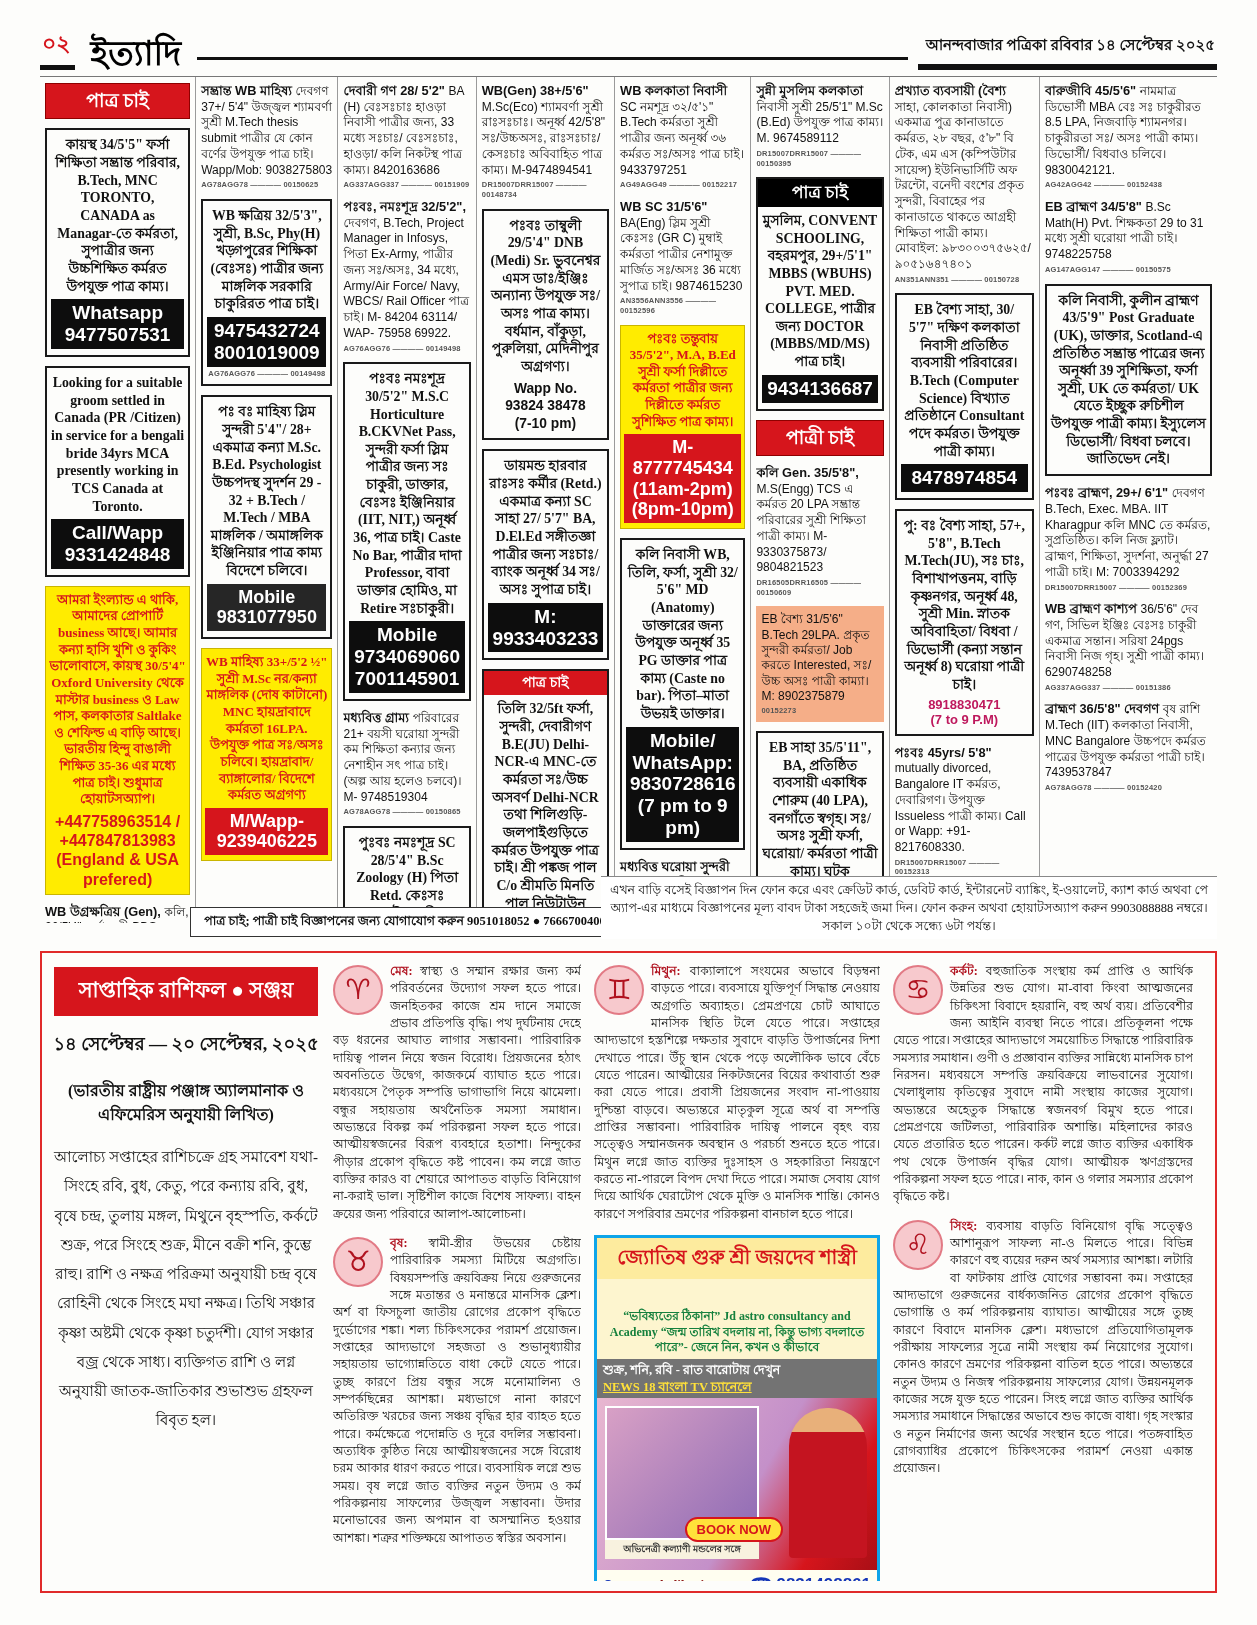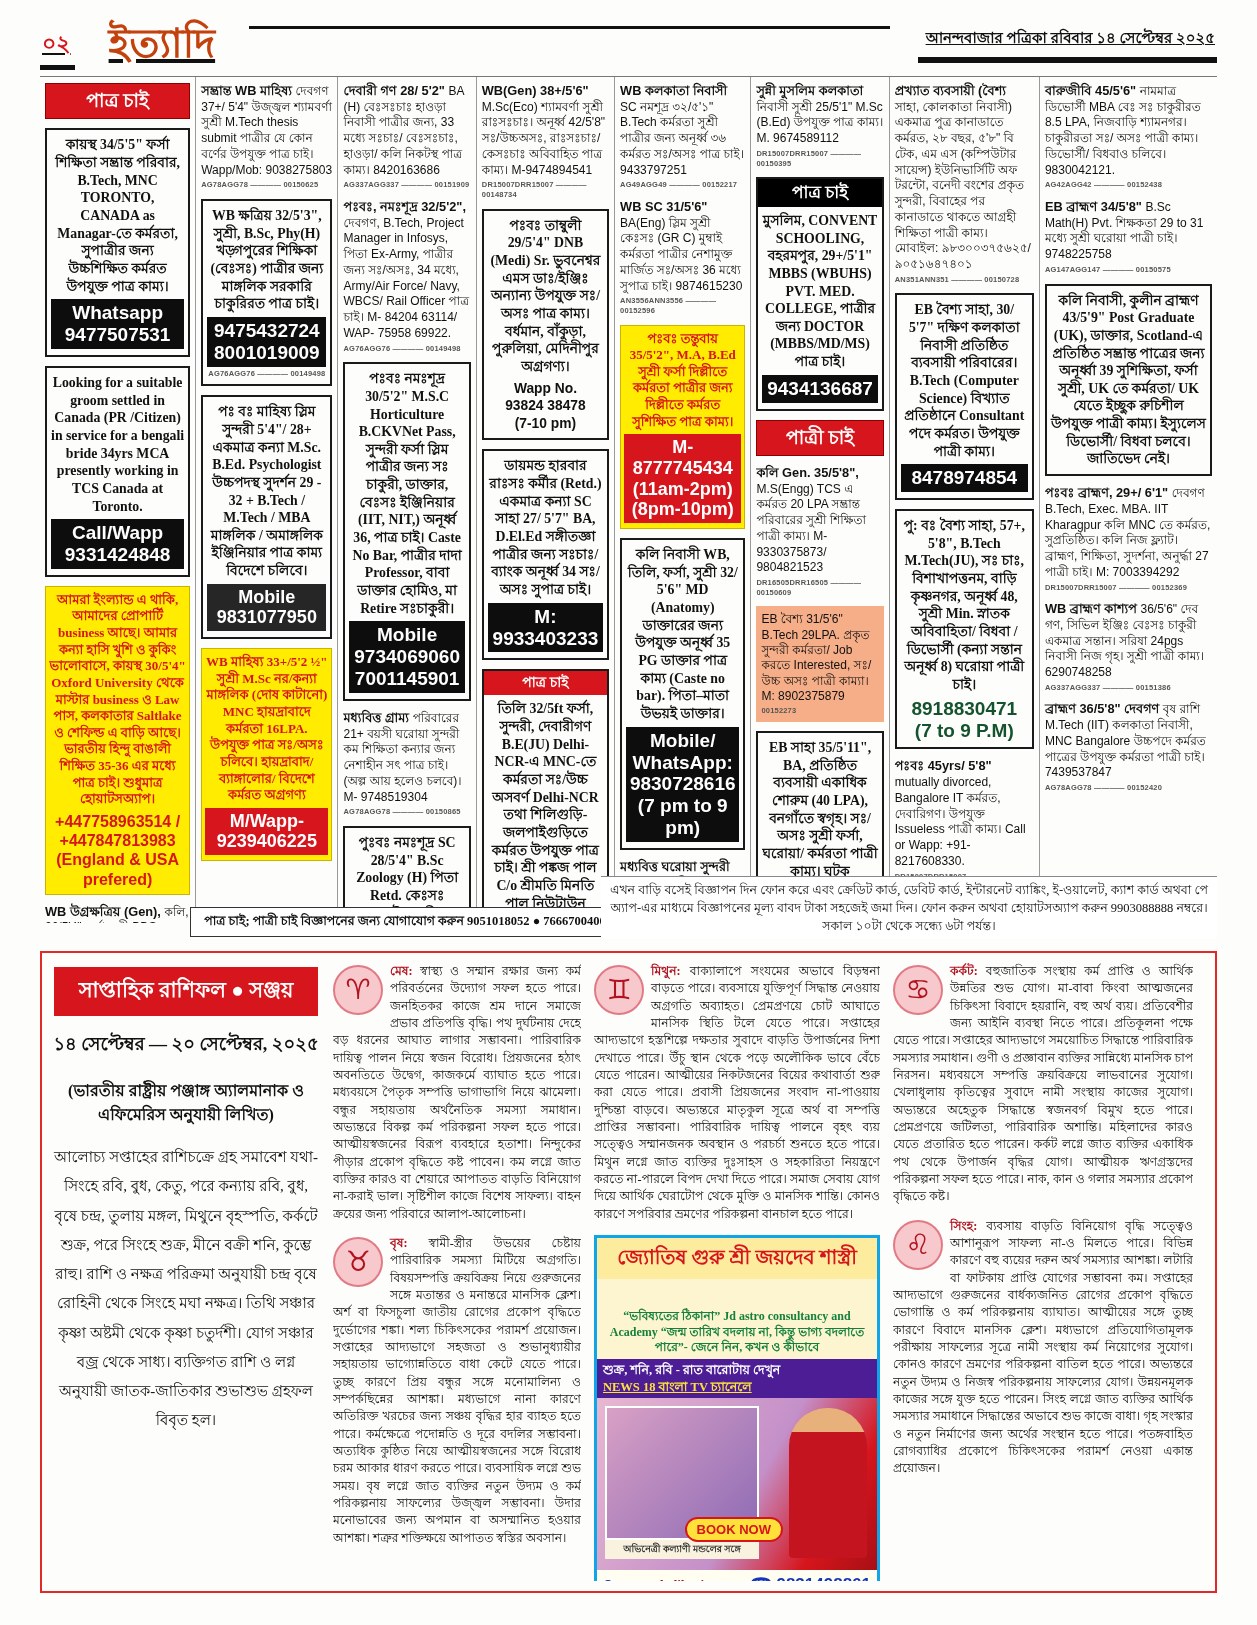--- a/index.html
+++ b/index.html
@@ -1,21 +1,21 @@
 <!DOCTYPE html>
 <html lang="bn"><head>
 <meta charset="utf-8">
 <style>
   html,body{margin:0;padding:0;}
   body{width:1257px;height:1625px;background:#fdfdfb;font-family:"Liberation Serif",serif;color:#111;overflow:hidden;}
   .page{width:1177px;margin:0 auto;padding-top:26px;}
   
-  .hdr{display:flex;align-items:flex-start;gap:28px;text-decoration:underline;}
+  .hdr{display:flex;align-items:flex-end;gap:10px;}
   .pageno{color:#d6151c;font-size:22px;font-weight:bold;border-bottom:5px solid #111;padding:0 4px 2px 2px;}
-  .paper-title{color:#c2410c;font-size:40px;font-weight:bold;line-height:0.9;padding:0 6px;}
+  .paper-title{color:#000000;font-size:34px;font-weight:bold;line-height:0.9;padding:0 6px;}
   .hdr-rule{flex:1;border-bottom:3px solid #111;height:0;margin-bottom:10px;}
   .masthead{font-size:15px;font-weight:bold;white-space:nowrap;border-bottom:6px solid #111;padding:0 2px 6px 8px;}
   
   .classifieds{position:relative;height:862px;margin-top:6px;border-top:1px solid #777;}
   .cols{display:flex;height:846px;overflow:hidden;}
   .col{padding:6px 5px 0 5px;overflow:hidden;}
   .col+.col{border-left:1px solid #9a9a9a;}
   .c1{width:146px;}.c2{width:132px;}.c3{width:128px;}.c4{width:128px;}
   .c5{width:126px;}.c6{width:128px;}.c7{width:140px;}.c8{width:168px;}
   .ad{margin-bottom:9px;font-size:12.3px;line-height:1.28;}
@@ -26,21 +26,21 @@
   .ad.yellow{background:#ffec00;border:1px solid #c9b500;color:#d6151c;text-align:center;font-weight:bold;padding:5px 3px;font-size:13px;}
   .ad.salmon{background:#f5ae88;padding:6px 5px;font-family:"Liberation Sans",sans-serif;font-size:12px;}
   .ad.banner{background:#d6151c;color:#fff;text-align:center;font-weight:bold;font-size:19px;padding:5px 2px;border:1px solid #8e0000;}
   .ad-hd{text-align:center;font-weight:bold;margin:-6px -4px 5px -4px;padding:3px;}
   .ad-hd.red{background:#d6151c;color:#fff;font-size:14px;}
   .ad-hd.black{background:#000;color:#fff;font-size:17px;}
   .ph{white-space:pre-line;text-align:center;font-weight:bold;margin-top:4px;font-family:"Liberation Sans",sans-serif;}
   .ph.black{background:#0d0d0d;color:#fff;font-size:19px;line-height:1.15;padding:3px 1px;}
   .ph.dark{background:#262626;color:#fff;font-size:18px;line-height:1.15;padding:3px 1px;}
   .ph.red{color:#d6151c;font-size:16px;line-height:1.2;}
-  .ph.bigred{color:#14532d;font-size:19px;line-height:1.15;}
+  .ph.bigred{color:#be185d;font-size:13px;line-height:1.15;}
   .ph.redbox{background:#d6151c;color:#fff;font-size:18px;line-height:1.15;padding:3px 1px;text-align:center;}
   .code{font-size:7.5px;color:#555;font-family:"Liberation Sans",sans-serif;margin-top:2px;letter-spacing:.2px;font-weight:bold;}
   .foot-left{position:absolute;left:150px;bottom:2px;width:420px;background:#fff;border:1px solid #333;
              font-weight:bold;font-size:12.5px;text-align:center;padding:4px;}
   .foot-right{position:absolute;right:0;bottom:0;width:612px;background:#fff;border-top:1px solid #888;
               font-size:12.5px;text-align:center;padding:4px 2px;line-height:1.45;}
   
   .horo{border:2px solid #e02a2a;margin-top:12px;height:618px;padding:10px 10px;display:flex;gap:13px;overflow:hidden;}
   .h-left{width:268px;text-align:center;}
   .h-title{background:#d6151c;color:#fff;font-weight:bold;font-size:21px;padding:7px 2px;margin:4px 2px 14px 2px;}
@@ -52,21 +52,21 @@
   .h-col.z2{max-width:286px;}
   .h-col.z3{max-width:300px;}
   .zod{margin-bottom:12px;font-size:12.2px;line-height:1.42;text-align:justify;}
   .zicon{width:46px;height:46px;border-radius:50%;background:#f7c9cd;border:2px solid #e27a85;color:#b0121f;
          font-family:"DejaVu Sans",sans-serif;font-size:28px;line-height:46px;text-align:center;float:left;margin:2px 7px 2px 0;}
   .zod b{color:#b0121f;}
   
   .astro{border:3px solid #0ea5e9;background:#fdf5cf;overflow:hidden;}
   .astro-title{color:#d6151c;background:#fdeb9e;font-weight:bold;font-size:20px;text-align:center;padding:4px 2px;}
   .astro-sub{color:#15803d;font-weight:bold;font-size:12px;text-align:center;padding:3px 4px;line-height:1.3;margin-top:27px;}
-  .astro-tv{background:#4c1d95;color:#fff;font-weight:bold;font-size:12.5px;padding:3px 6px;line-height:1.35;}
+  .astro-tv{background:#737373;color:#fff;font-weight:bold;font-size:12.5px;padding:3px 6px;line-height:1.35;}
   .astro-tv .l2{color:#ffe13a;text-decoration:underline;}
   .astro-body{position:relative;height:172px;background:linear-gradient(120deg,#e8b7d0,#c490c9 55%,#d6151c 80%,#a80f16);}
   .astro-photo{position:absolute;left:8px;top:8px;width:150px;height:130px;background:linear-gradient(135deg,#d8a0c5,#8e6bb5);border:2px solid #fff;}
   .astro-cap{position:absolute;left:8px;top:142px;width:152px;background:#f8f2df;color:#333;font-size:9.5px;font-weight:bold;text-align:center;padding:2px 1px;}
   .figure{position:absolute;right:10px;top:10px;width:78px;height:150px;background:linear-gradient(#e8b07a 16%,#c41420 16%);border-radius:38px 38px 4px 4px;}
   .booknow{position:absolute;right:94px;bottom:28px;background:#ffe13a;color:#d6151c;font-family:"Liberation Sans",sans-serif;
            font-weight:bold;font-size:13px;border:2px solid #d6151c;border-radius:14px;padding:3px 10px;}
   .astro-foot{display:flex;align-items:center;justify-content:space-between;background:#fffef0;padding:4px 6px;}
   .astro-web{color:#8c1414;font-weight:bold;font-size:13px;}
   .astro-ph{color:#1536b8;font-weight:bold;font-size:17px;font-family:"Liberation Sans",sans-serif;}

